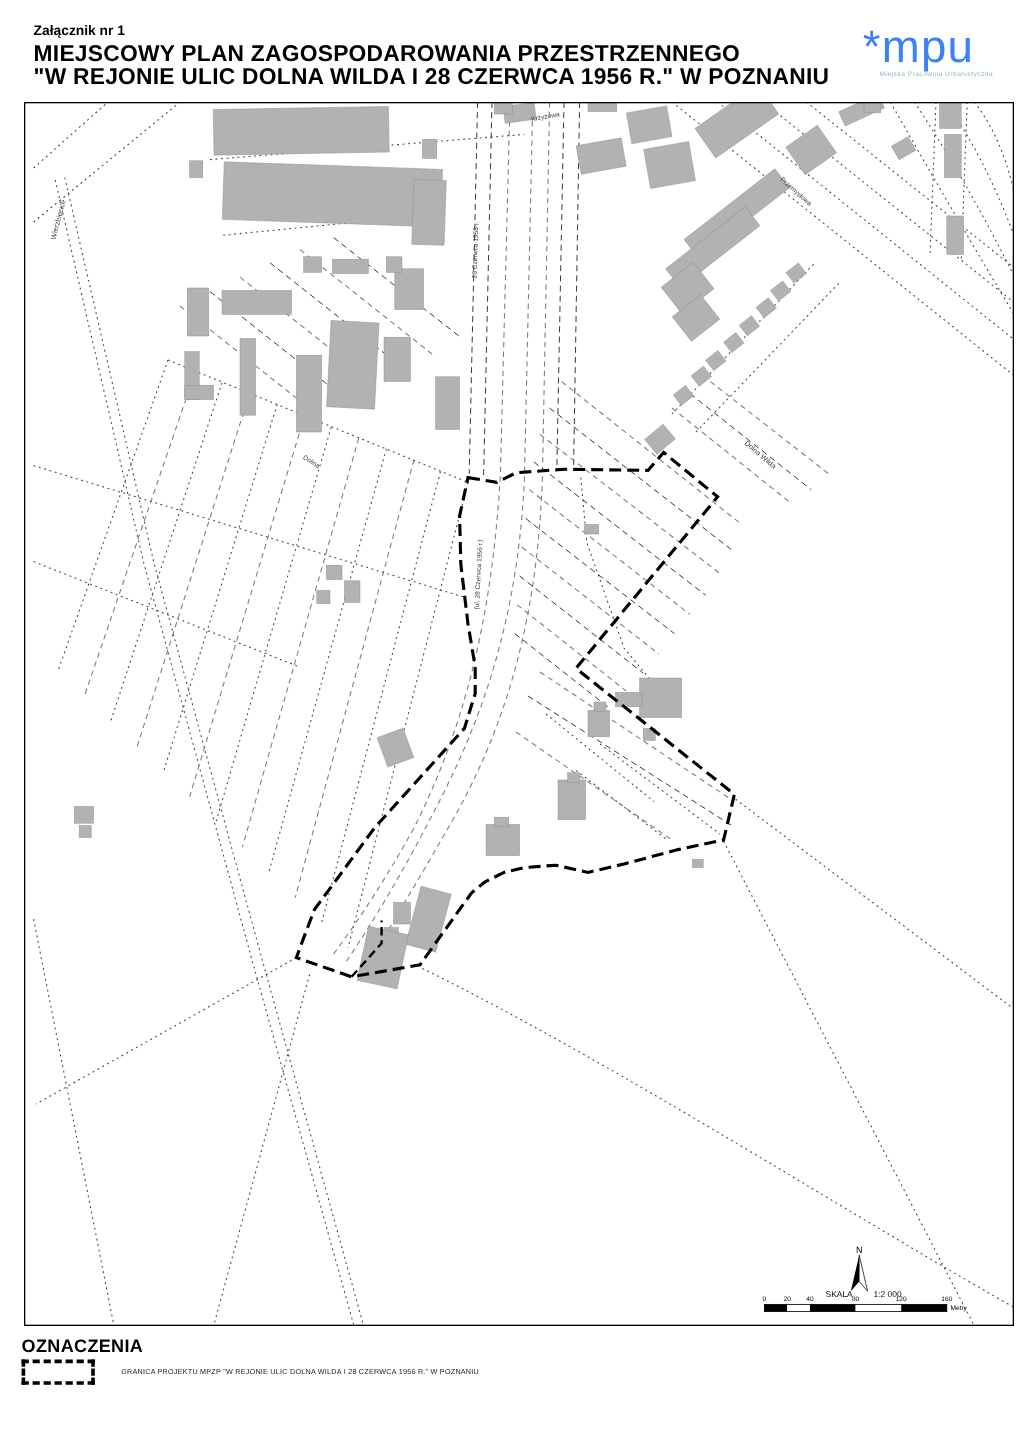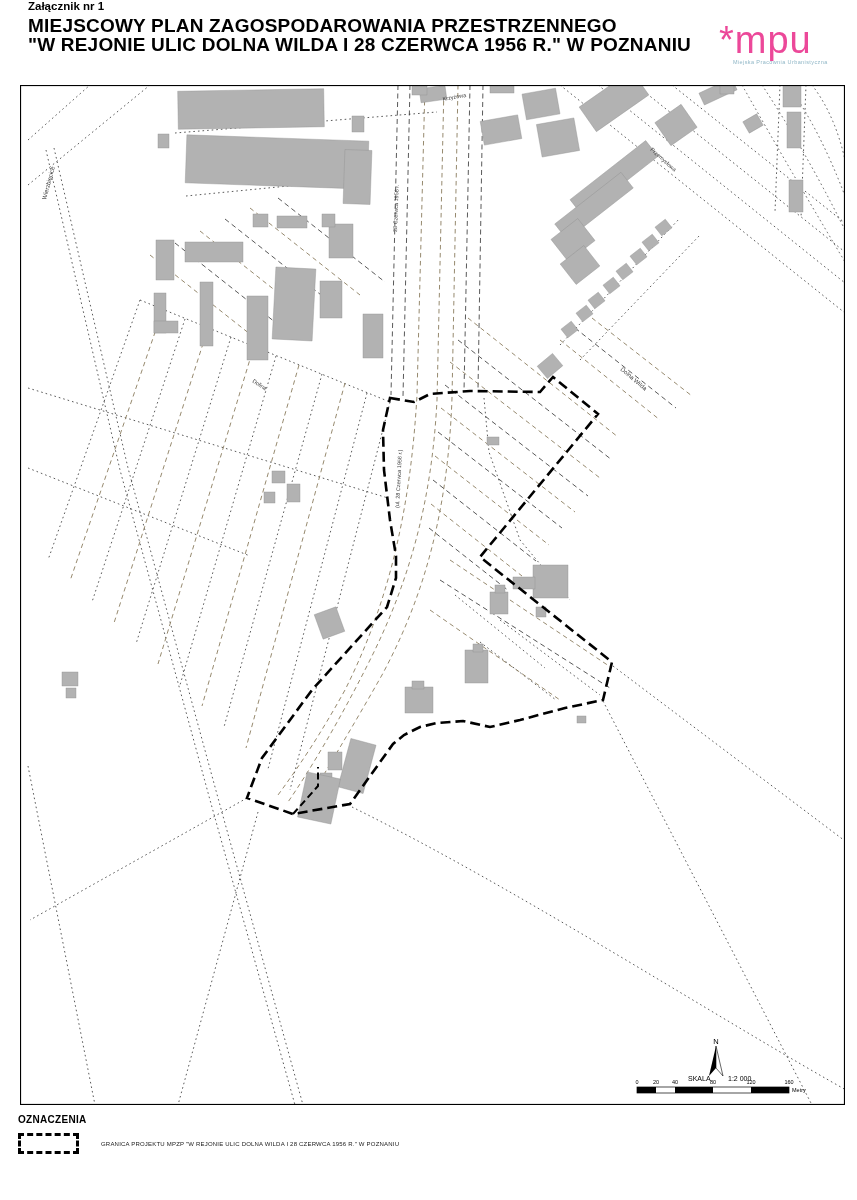--- a/index.html
+++ b/index.html
@@ -1,21 +1,21 @@
 <!DOCTYPE html>
 <html><head>
 <meta charset="utf-8">
 <style>
   html,body{margin:0;padding:0;}
   body{
     width:857px;height:1200px;position:relative;background:#fff;
     font-family:"Liberation Sans","DejaVu Sans",sans-serif;color:#000;
     overflow:hidden;
   }
-  .header{position:absolute;left:28px;top:0;}
+  .header{position:absolute;left:28px;top:20px;}
   .attachment{font-size:11.5px;font-weight:bold;margin-bottom:4px;}
   .title{font-size:19px;font-weight:bold;line-height:19px;letter-spacing:.2px;}
   .logo{position:absolute;right:18px;top:22px;text-align:left;width:120px;}
   .logo-mark{font-size:38px;font-weight:400;letter-spacing:1px;line-height:36px;}
   .logo-sub{font-size:5.5px;letter-spacing:.4px;margin-top:1px;margin-left:14px;}
   .map-wrap{position:absolute;left:20px;top:85px;width:825px;height:1020px;}
   svg{display:block;}
   .frame{fill:none;stroke:#000;stroke-width:1.2;}
   .bld{fill:#b2b2b2;stroke:#8f8f8f;stroke-width:.4;}
   .ln-dot{fill:none;stroke:#474747;stroke-width:.9;stroke-dasharray:1.6,3;}
@@ -23,36 +23,36 @@
   .ln-olv{fill:none;stroke:#8a7c5e;stroke-width:.9;stroke-dasharray:4.5,3.5;}
   .ln-red{fill:none;stroke:#c8352f;stroke-width:1.1;stroke-dasharray:3,2;}
   .boundary{fill:none;stroke:#000;stroke-width:2.6;stroke-dasharray:10,5;}
   .boundary-thin{fill:none;stroke:#000;stroke-width:2;stroke-dasharray:7,4;}
   .street-label{fill:#3d3d3d;}
   .scale-txt{fill:#000;font-size:7px;}
   .tick-txt{fill:#000;font-size:5.5px;text-anchor:middle;}
   .metry-txt{fill:#000;font-size:5.5px;}
   .north-txt{fill:#000;font-size:7.5px;text-anchor:middle;}
   .bar-outline{fill:none;stroke:#000;stroke-width:.7;}
-  .footer-heading{position:absolute;left:18px;top:1114px;font-size:10px;font-weight:bold;letter-spacing:.3px;}
+  .footer-heading{position:absolute;left:18px;top:1114px;font-size:15px;font-weight:bold;letter-spacing:.3px;}
   .legend-row{position:absolute;left:18px;top:1133px;display:flex;align-items:center;}
   .legend-symbol{width:55px;height:15px;border:3.5px dashed #000;margin-right:22px;}
   .legend-label{font-size:6px;letter-spacing:.2px;color:#1a1a1a;}
 </style>
 </head>
 <body>
 
 <div class="header">
   <div class="attachment">Załącznik nr 1</div>
   <div class="title">MIEJSCOWY PLAN ZAGOSPODAROWANIA PRZESTRZENNEGO</div>
   <div class="title">"W REJONIE ULIC DOLNA WILDA I 28 CZERWCA 1956 R." W POZNANIU</div>
 </div>
 
 <div class="logo">
-  <div class="logo-mark" style="color: #ec4899;">*mpu</div>
+  <div class="logo-mark" style="color: #3b82f6;">*mpu</div>
   <div class="logo-sub" style="color: rgb(143, 182, 198);">Miejska Pracownia Urbanistyczna</div>
 </div>
 
 <div class="map-wrap">
   <svg width="825" height="1020" viewBox="20 85 825 1020">
     <g id="lines-layer">
         <path d="M46,150 L120,470 L210,800 L295,1105" class="ln-dot"></path>
         <path d="M54,148 L128,468 L218,798 L303,1105" class="ln-dot"></path>
         <path d="M28,140 L90,85" class="ln-dot"></path>
         <path d="M28,185 L150,85" class="ln-dot"></path>

